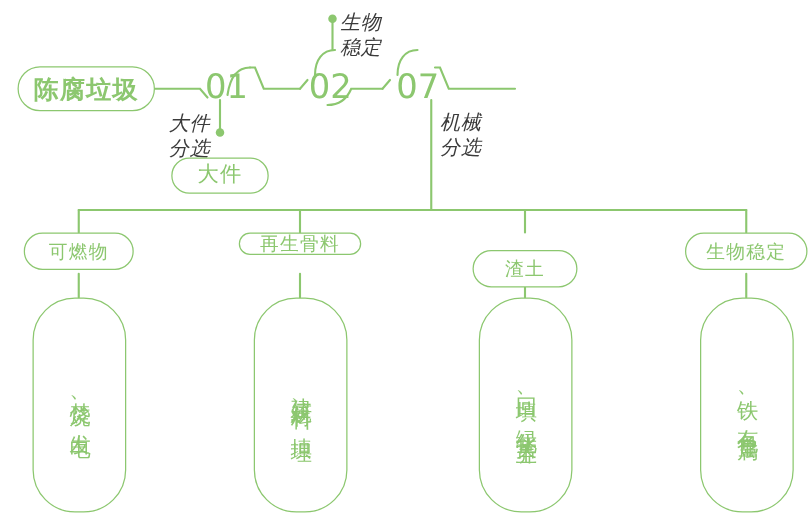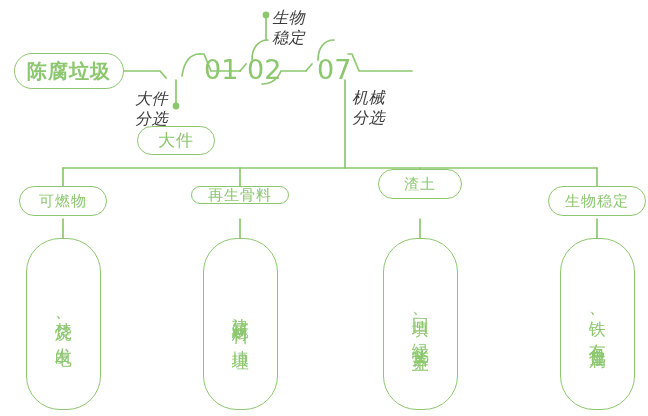--- a/index.html
+++ b/index.html
@@ -117,21 +117,21 @@
     </g>
 
     <circle cx="176" cy="106" r="3.4" fill="#8CC76F"></circle>
     <circle cx="266" cy="15" r="3.4" fill="#8CC76F"></circle>
   </svg>
 
   <div class="pill big" style="left:14px;top:53px;width:110px;height:36px;font-weight:bold;">
     <span>陈腐垃圾</span>
   </div>
 
-  <div class="num" style="left:164px;top:56px;margin-left:40px;">01</div>
+  <div class="num" style="left:164px;top:56px;">01</div>
   <div class="num" style="left:247px;top:56px;">02</div>
   <div class="num" style="left:317px;top:56px;">07</div>
 
   <div class="slabel r" style="left:132px;top:89px;width:36px;">大件分选</div>
   <div class="slabel" style="left:272px;top:8px;width:44px;">生物稳定</div>
   <div class="slabel" style="left:352px;top:88px;width:44px;">机械分选</div>
 
   <div class="pill mid" style="left:137px;top:126px;width:78px;height:29px;">
     <span>大件</span>
   </div>
@@ -143,21 +143,21 @@
     <span class="vtext">焚烧、发电</span>
   </div>
 
   <div class="pill cat" style="left:191px;top:186px;width:98px;height:18px;">
     <span>再生骨料</span>
   </div>
   <div class="vbox" style="left:203px;top:238px;width:75px;height:172px;">
     <span class="vtext">建筑材料、填埋</span>
   </div>
 
-  <div class="pill cat" style="left:378px;top:169px;width:84px;height:30px;">
+  <div class="pill cat" style="left:378px;top:200px;width:84px;height:30px;">
     <span>渣土</span>
   </div>
   <div class="vbox" style="left:383px;top:238px;width:75px;height:172px;">
     <span class="vtext">回填、绿化营养土</span>
   </div>
 
   <div class="pill cat" style="left:548px;top:186px;width:98px;height:30px;">
     <span>生物稳定</span>
   </div>
   <div class="vbox" style="left:560px;top:238px;width:75px;height:172px;">

